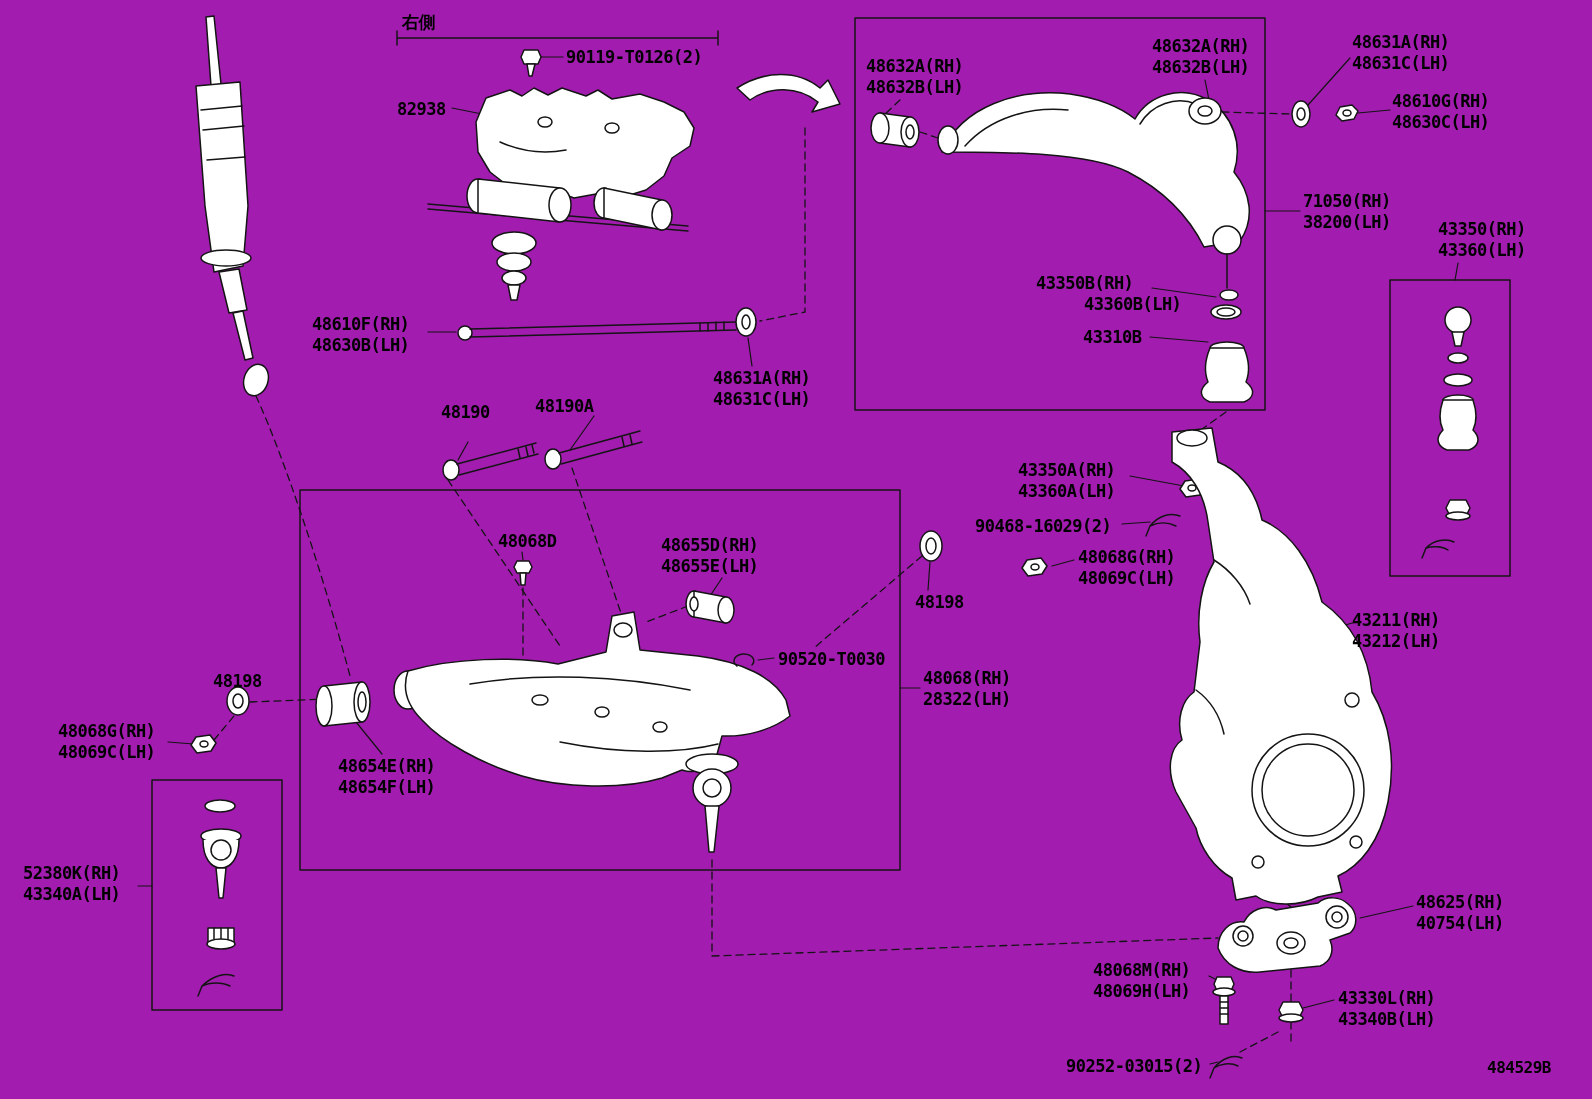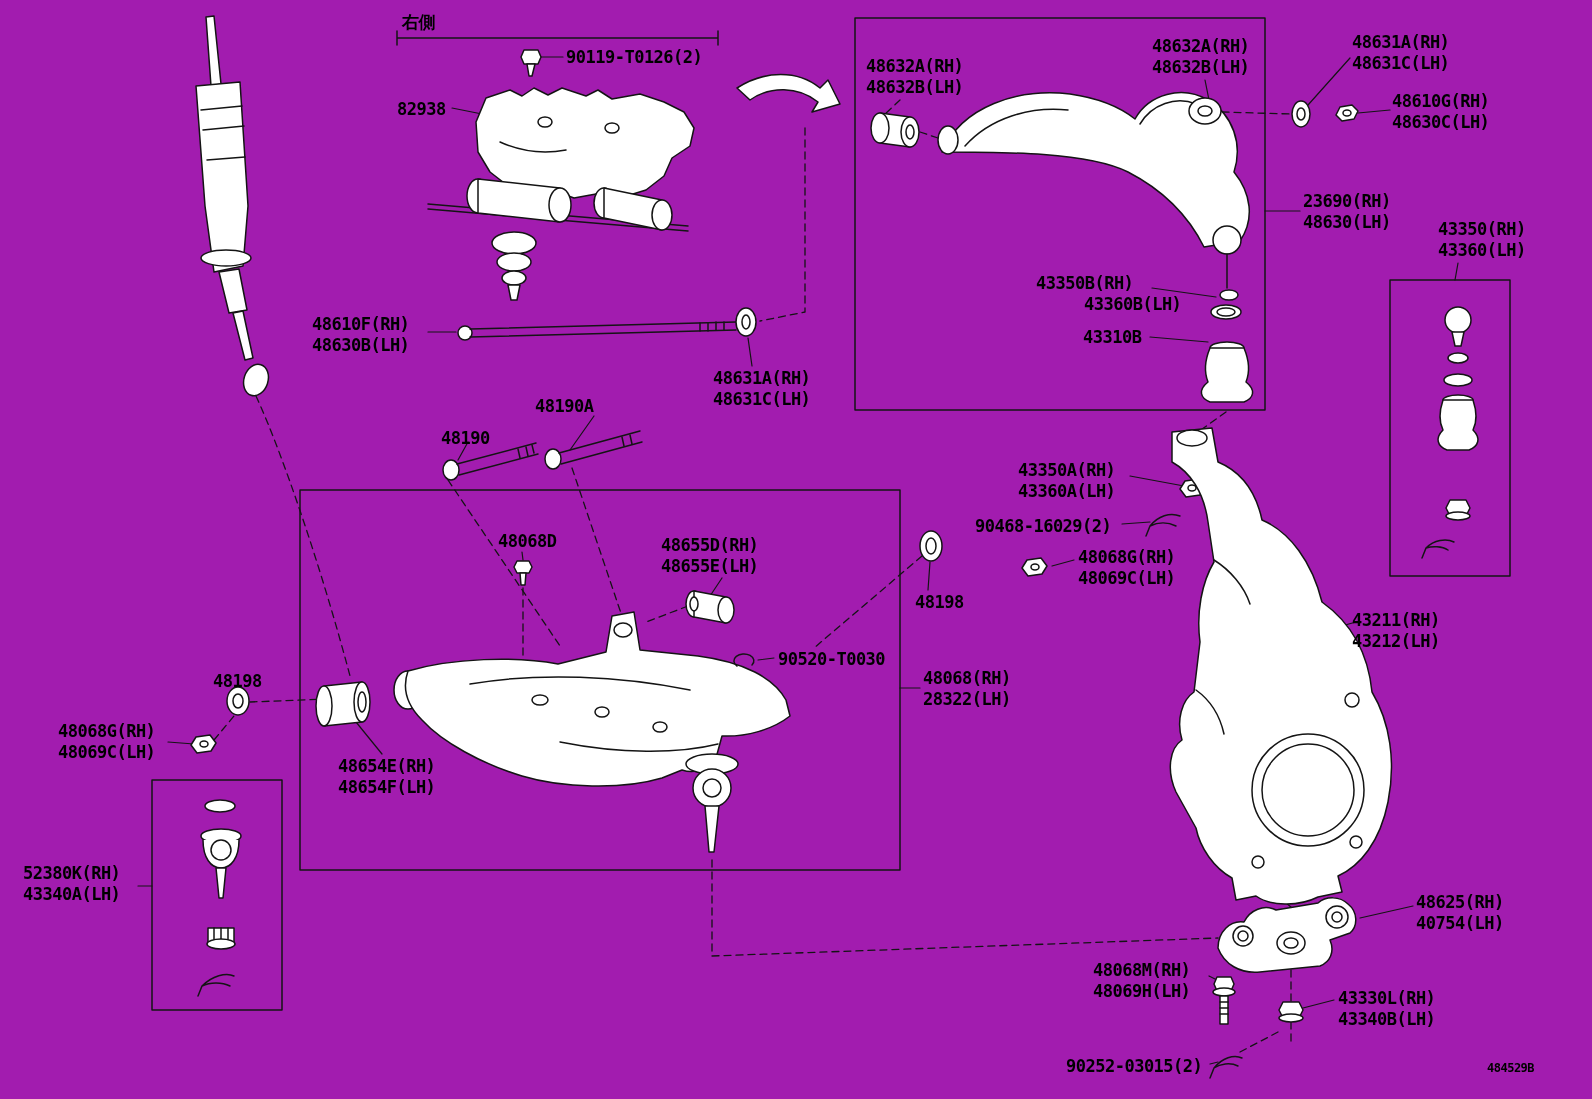--- a/index.html
+++ b/index.html
@@ -1,21 +1,21 @@
 <!DOCTYPE html>
 <html><head>
 <meta charset="utf-8">
 <style>
   html,body{margin:0;padding:0;background:#ffffff;}
   #page{position:relative;width:1592px;height:1099px;background:#a21caf;overflow:hidden;
         font-family:"DejaVu Sans Mono","Liberation Mono",monospace;padding-left:12px;}
   #drawing{position:absolute;left:0;top:0;}
   .lbl{position:absolute;font-weight:bold;font-size:17px;line-height:20px;color:#000;
        white-space:nowrap;letter-spacing:-0.5px;}
-  .code{font-size:12px;}
+  .code{font-size:16px;}
 </style>
 </head>
 <body>
 
 <div id="page">
 
 <svg id="drawing" width="1592" height="1099" viewBox="0 0 1592 1099" xmlns="http://www.w3.org/2000/svg">
   <g stroke="#141414" fill="none" stroke-width="1.5" stroke-linecap="round" stroke-linejoin="round">
 
     <g>
@@ -269,39 +269,39 @@
 
 <div class="lbl" style="left:1152px;top:36px">48632A(RH)</div>
 <div class="lbl" style="left:1152px;top:57px">48632B(LH)</div>
 
 <div class="lbl" style="left:1352px;top:32px">48631A(RH)</div>
 <div class="lbl" style="left:1352px;top:53px">48631C(LH)</div>
 
 <div class="lbl" style="left:1392px;top:91px">48610G(RH)</div>
 <div class="lbl" style="left:1392px;top:112px">48630C(LH)</div>
 
-<div class="lbl" style="left:1303px;top:191px">23690(RH)</div>
-<div class="lbl" style="left:1303px;top:212px">48630(LH)</div>
+<div class="lbl" style="left:1303px;top:191px">71050(RH)</div>
+<div class="lbl" style="left:1303px;top:212px">38200(LH)</div>
 
 <div class="lbl" style="left:1438px;top:219px">43350(RH)</div>
 <div class="lbl" style="left:1438px;top:240px">43360(LH)</div>
 
 <div class="lbl" style="left:1036px;top:273px">43350B(RH)</div>
 <div class="lbl" style="left:1084px;top:294px">43360B(LH)</div>
 
 <div class="lbl" style="left:1083px;top:327px">43310B</div>
 
 <div class="lbl" style="left:312px;top:314px">48610F(RH)</div>
 <div class="lbl" style="left:312px;top:335px">48630B(LH)</div>
 
 <div class="lbl" style="left:713px;top:368px">48631A(RH)</div>
 <div class="lbl" style="left:713px;top:389px">48631C(LH)</div>
 
 <div class="lbl" style="left:535px;top:396px">48190A</div>
-<div class="lbl" style="left:441px;top:428px">48190</div>
+<div class="lbl" style="left:441px;top:402px">48190</div>
 <div class="lbl" style="left:498px;top:531px">48068D</div>
 
 <div class="lbl" style="left:661px;top:535px">48655D(RH)</div>
 <div class="lbl" style="left:661px;top:556px">48655E(LH)</div>
 
 <div class="lbl" style="left:915px;top:592px">48198</div>
 
 <div class="lbl" style="left:1018px;top:460px">43350A(RH)</div>
 <div class="lbl" style="left:1018px;top:481px">43360A(LH)</div>
 

